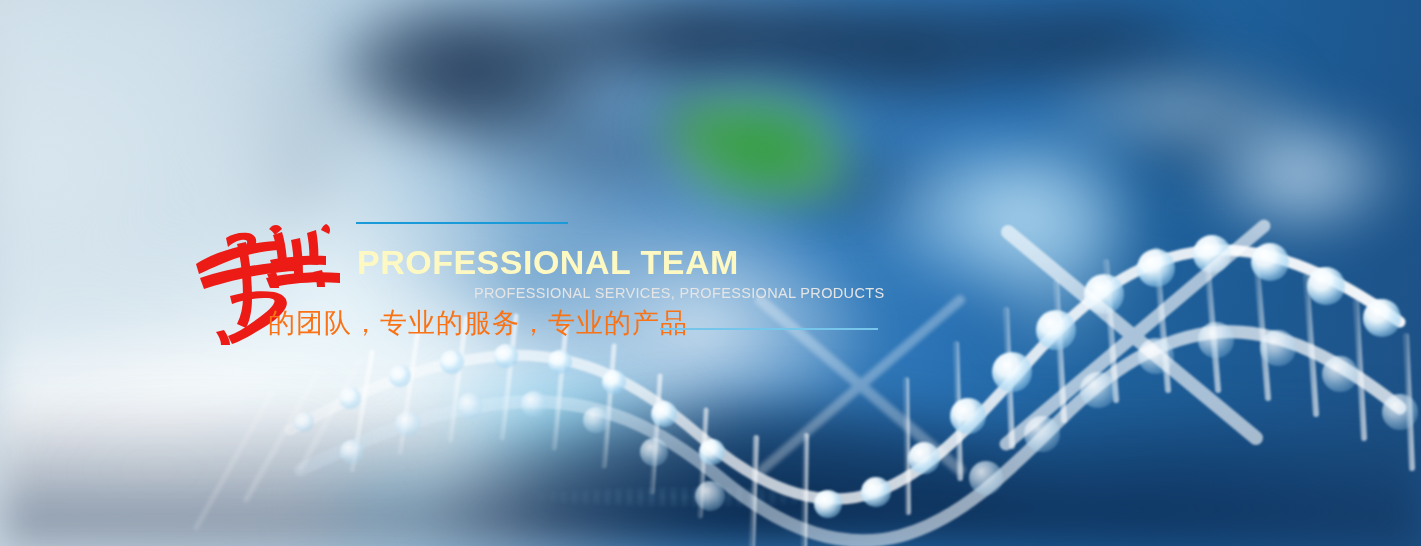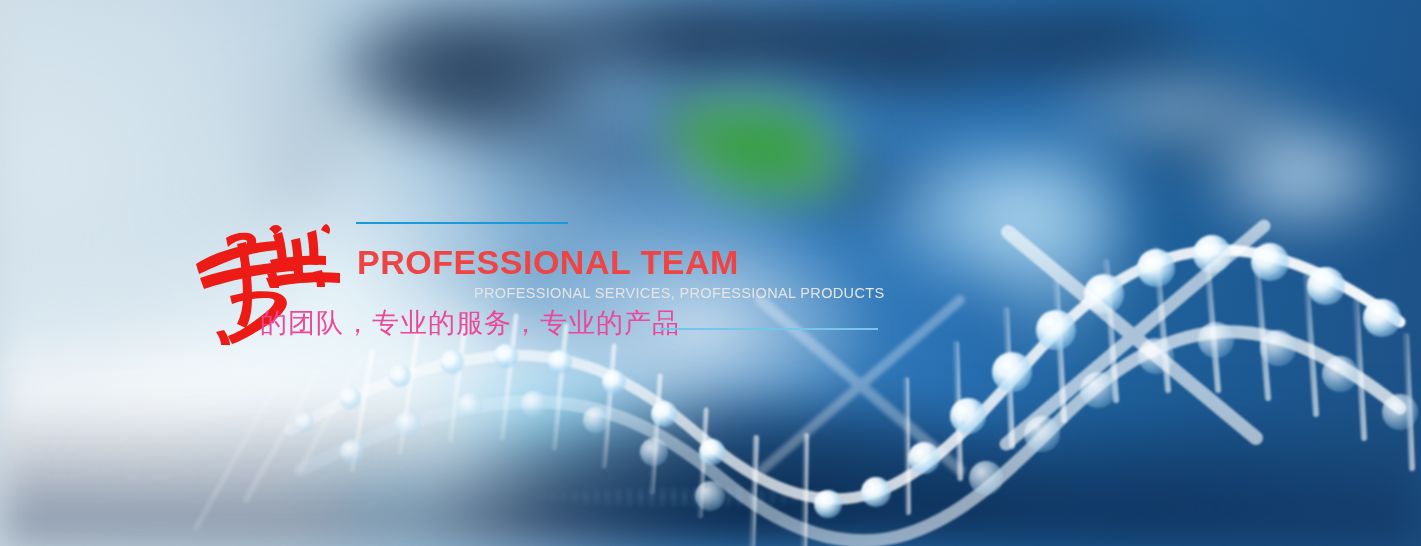--- a/index.html
+++ b/index.html
@@ -122,41 +122,41 @@
     width:218px; height:2px;
     background:#76c6ec;
   }
 
   .headline {
     position:absolute;
     left:357px; top:245px;
     font-size:34px;
     font-weight:bold;
     letter-spacing:.5px;
-    color:#ef4444;
+    color:#fef9c3;
     white-space:nowrap;
     line-height:1;
   }
   .subline {
     position:absolute;
     left:474px; top:286px;
     font-size:14.5px;
     font-weight:normal;
     letter-spacing:.35px;
     color:#e5e5e5;
     white-space:nowrap;
     line-height:1;
   }
   .cn-line {
     position:absolute;
-    left:260px; top:307px;
+    left:268px; top:307px;
     font-size:27px;
     font-weight:normal;
     letter-spacing:1px;
-    color:#ec4899;
+    color:#f97316;
     white-space:nowrap;
     line-height:1.2;
   }
 </style>
 </head>
 <body>
 
 <div id="banner">
 
   <div class="bg-layer bg-base"></div>

